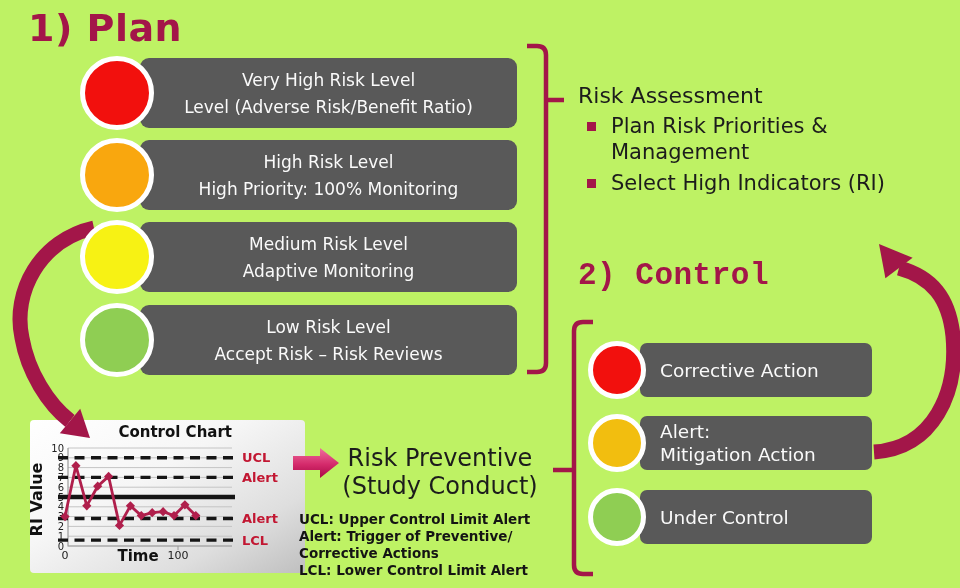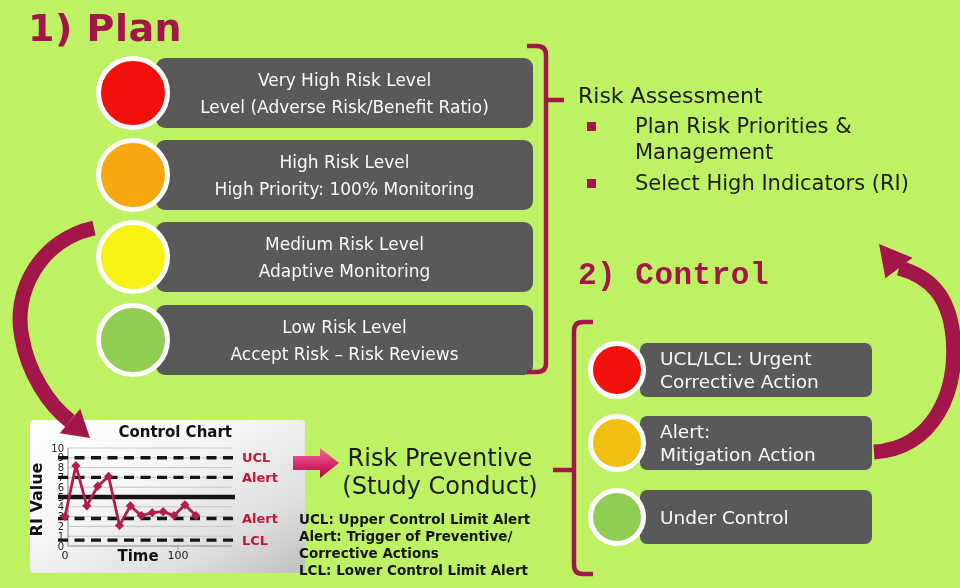--- a/index.html
+++ b/index.html
@@ -8,21 +8,21 @@
   }
   *{margin:0;padding:0;box-sizing:border-box;}
   html,body{background:#fff;}
   #stage{position:relative;width:960px;height:588px;background:#bef264;overflow:hidden;
          font-family:"DejaVu Sans","Liberation Sans",sans-serif;}
   .heading{position:absolute;font-weight:bold;color:var(--maroon);letter-spacing:.5px;}
   #plan-title{left:28px;top:6px;font-size:38px;}
   #control-title{left:578px;top:258px;font-size:31px;font-family:Liberation Mono, monospace;}
 
   
-  #plan-rows .plan-row{position:absolute;left:96px;width:437px;height:70px;}
+  #plan-rows .plan-row{position:absolute;left:80px;width:437px;height:70px;}
   #plan-rows .plan-row:nth-child(1){top:58px;}
   #plan-rows .plan-row:nth-child(2){top:140px;}
   #plan-rows .plan-row:nth-child(3){top:222px;}
   #plan-rows .plan-row:nth-child(4){top:305px;}
   .plan-row .dot{position:absolute;left:0;top:50%;transform:translateY(-50%);
     width:64px;height:64px;border:5px solid #fff;border-radius:50%;z-index:2;box-sizing:content-box;}
   .plan-row .bar{position:absolute;left:60px;right:0;top:0;bottom:0;background:var(--barGray);
     border-radius:9px;color:#fafafa;display:flex;flex-direction:column;justify-content:center;
     gap:7px;text-align:center;font-size:17px;}
 
@@ -33,21 +33,21 @@
   #control-rows .ctl-row:nth-child(3){top:490px;}
   .ctl-row .dot{position:absolute;left:0;top:50%;transform:translateY(-50%);
     width:48px;height:48px;border:5px solid #fff;border-radius:50%;z-index:2;box-sizing:content-box;}
   .ctl-row .bar{position:absolute;left:52px;right:0;top:0;bottom:0;background:var(--barGray);
     border-radius:7px;color:#fafafa;display:flex;flex-direction:column;justify-content:center;
     padding-left:20px;text-align:left;font-size:18.5px;line-height:23px;}
 
   
   #risk-assessment{position:absolute;left:578px;top:83px;width:372px;color:#1c1c1c;}
   #ra-title{font-size:22px;margin-bottom:4px;}
-  .ra-bullet{display:flex;font-size:21px;line-height:26px;margin-top:5px;gap:24px;}
+  .ra-bullet{display:flex;font-size:21px;line-height:26px;margin-top:5px;}
   .ra-square{flex:none;width:9px;height:9px;background:var(--maroon);margin:9px 15px 0 9px;}
   .ra-text{white-space:pre-line;}
 
   
   #chart-panel{position:absolute;left:30px;top:420px;width:275px;height:153px;border-radius:4px;
     background:linear-gradient(150deg,#ffffff 0%,#f6f6f6 40%,#dedede 75%,#bfbfbf 100%);}
   #chart-title{position:absolute;left:78px;top:3px;width:124px;text-align:right;
     font-weight:bold;font-size:15px;color:#111;}
   #chart-ylab{position:absolute;left:-50px;top:70px;width:112px;text-align:center;
     transform:rotate(-90deg);font-weight:bold;font-size:16px;color:#111;}
@@ -117,21 +117,20 @@
         </div>
       </div>
   </div>
 
   <div id="control-title" class="heading">2) Control</div>
 
   <div id="control-rows">
       <div class="ctl-row">
         <span class="dot" style="background: rgb(242, 16, 13);"></span>
         <div class="bar">
-          <div class="l1">UCL/LCL: Urgent</div>
           <div class="l2">Corrective Action</div>
         </div>
       </div>
       <div class="ctl-row">
         <span class="dot" style="background: rgb(242, 190, 15);"></span>
         <div class="bar">
           <div class="l1">Alert:</div>
           <div class="l2">Mitigation Action</div>
         </div>
       </div>

